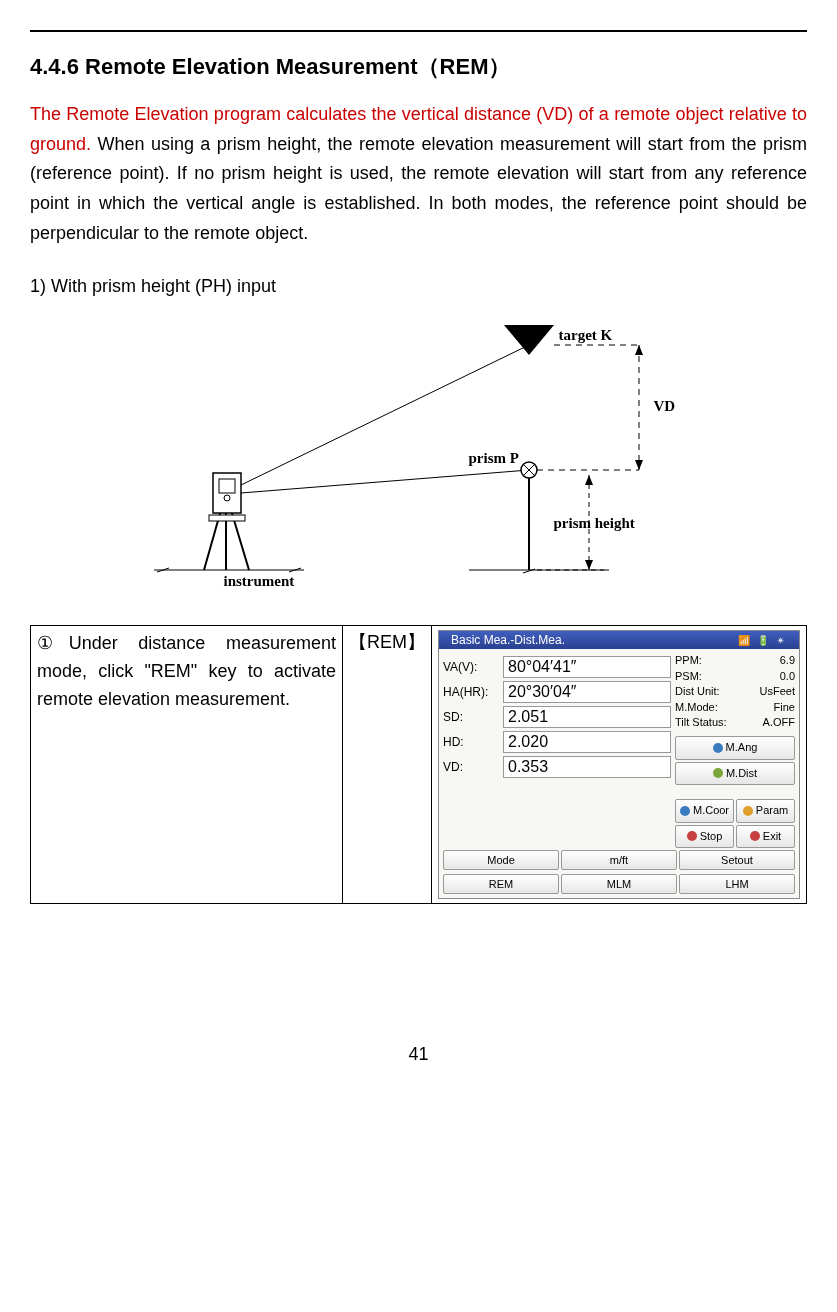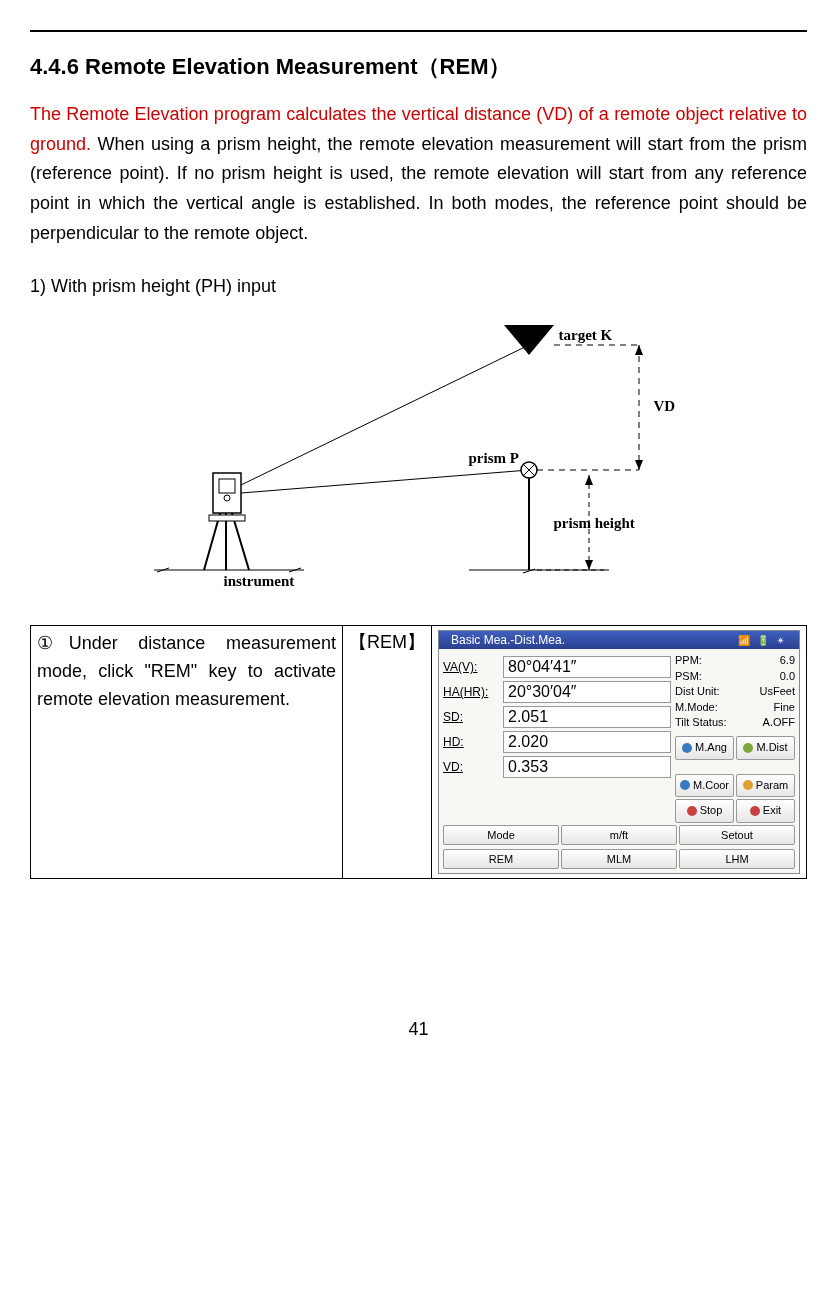--- a/index.html
+++ b/index.html
@@ -101,21 +101,20 @@
   }
   .device .left .row {
     display: flex;
     align-items: center;
     margin: 3px 0;
     gap: 6px;
   }
   .device .left .row .k {
     width: 54px;
     font-size: 12px;
-    text-decoration: underline;
   }
   .device .left .row .v {
     flex: 1;
     border: 1px solid #999;
     background: #fff;
     padding: 1px 4px;
     font-size: 16px;
     height: 18px;
     line-height: 18px;
   }
@@ -274,21 +273,21 @@
                   <span>UsFeet</span>
                 </div>
             <div class="pair">
                   <span>M.Mode:</span>
                   <span>Fine</span>
                 </div>
             <div class="pair">
                   <span>Tilt Status:</span>
                   <span>A.OFF</span>
                 </div>
-            <div class="btnrow" style="padding:6px 0 12px 0;">
+            <div class="btnrow" style="padding:6px 0 12px 0;flex-direction:column;">
               <div class="btn icon">
                     <span class="dot" style="background:#3a7abf"></span>
                     <span>M.Ang</span>
                   </div>
               <div class="btn icon">
                     <span class="dot" style="background:#7aa63a"></span>
                     <span>M.Dist</span>
                   </div>
             </div>
             <div class="btnrow" style="padding:2px 0 0 0;">

